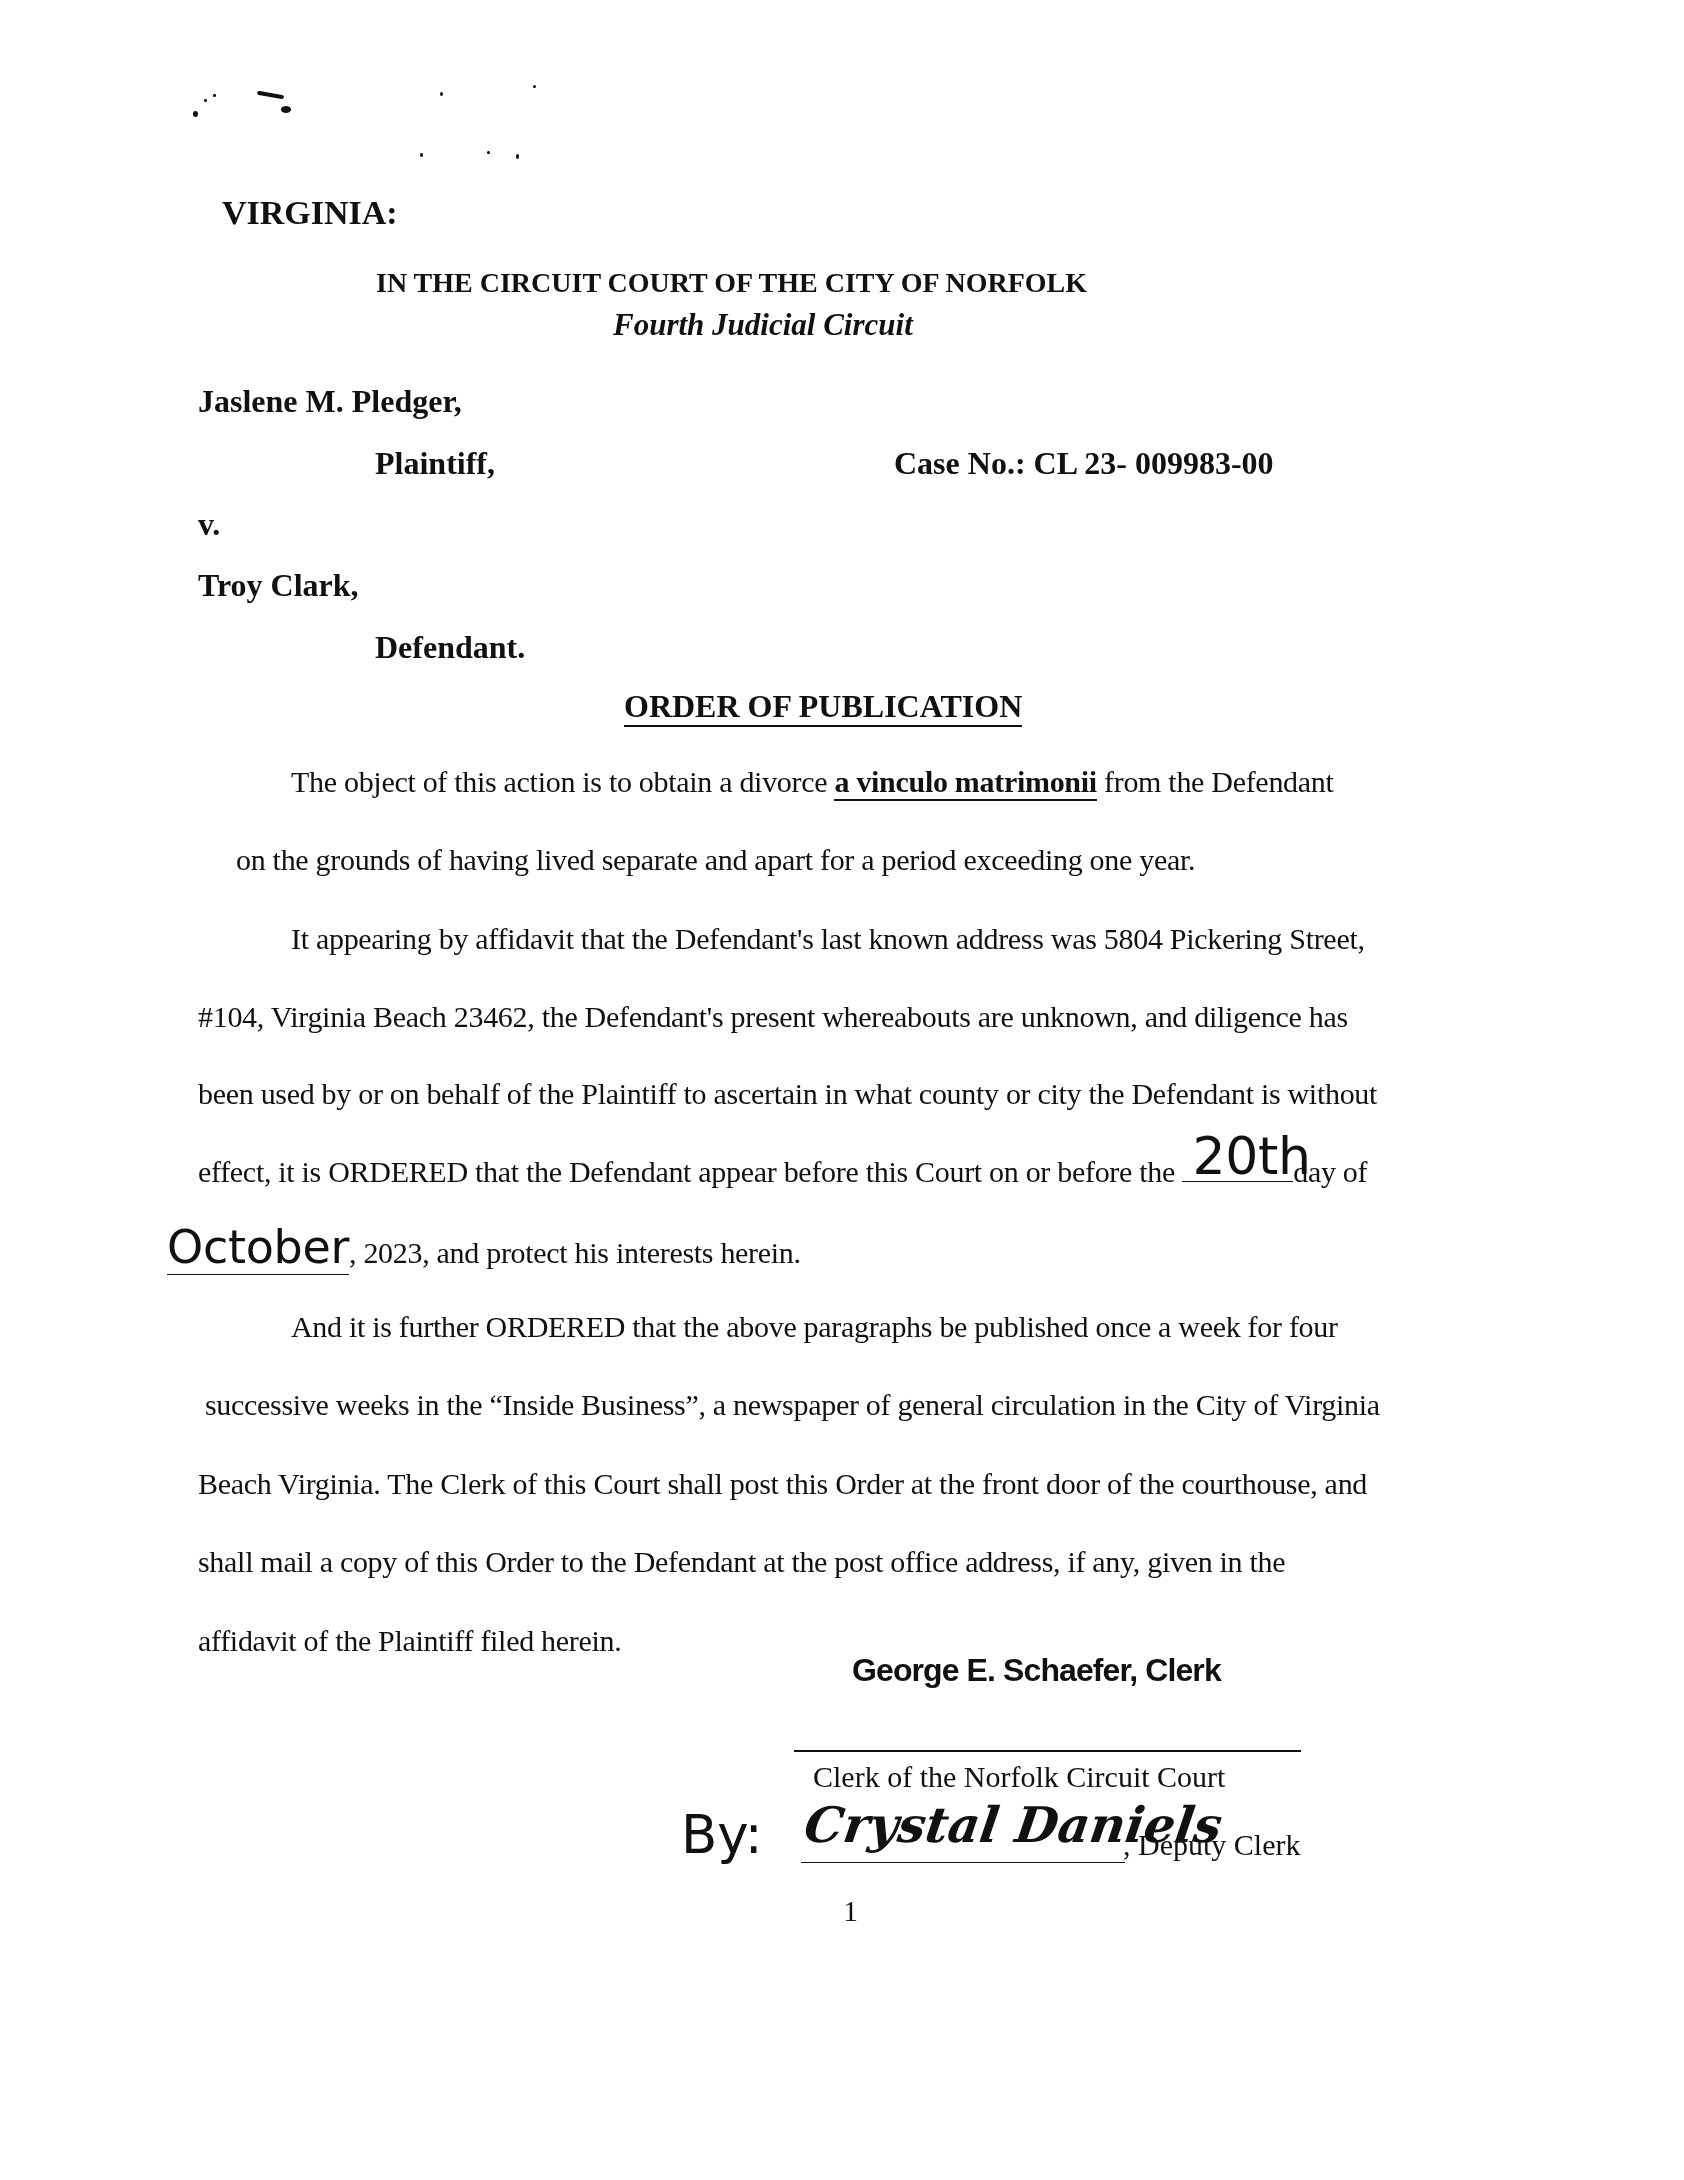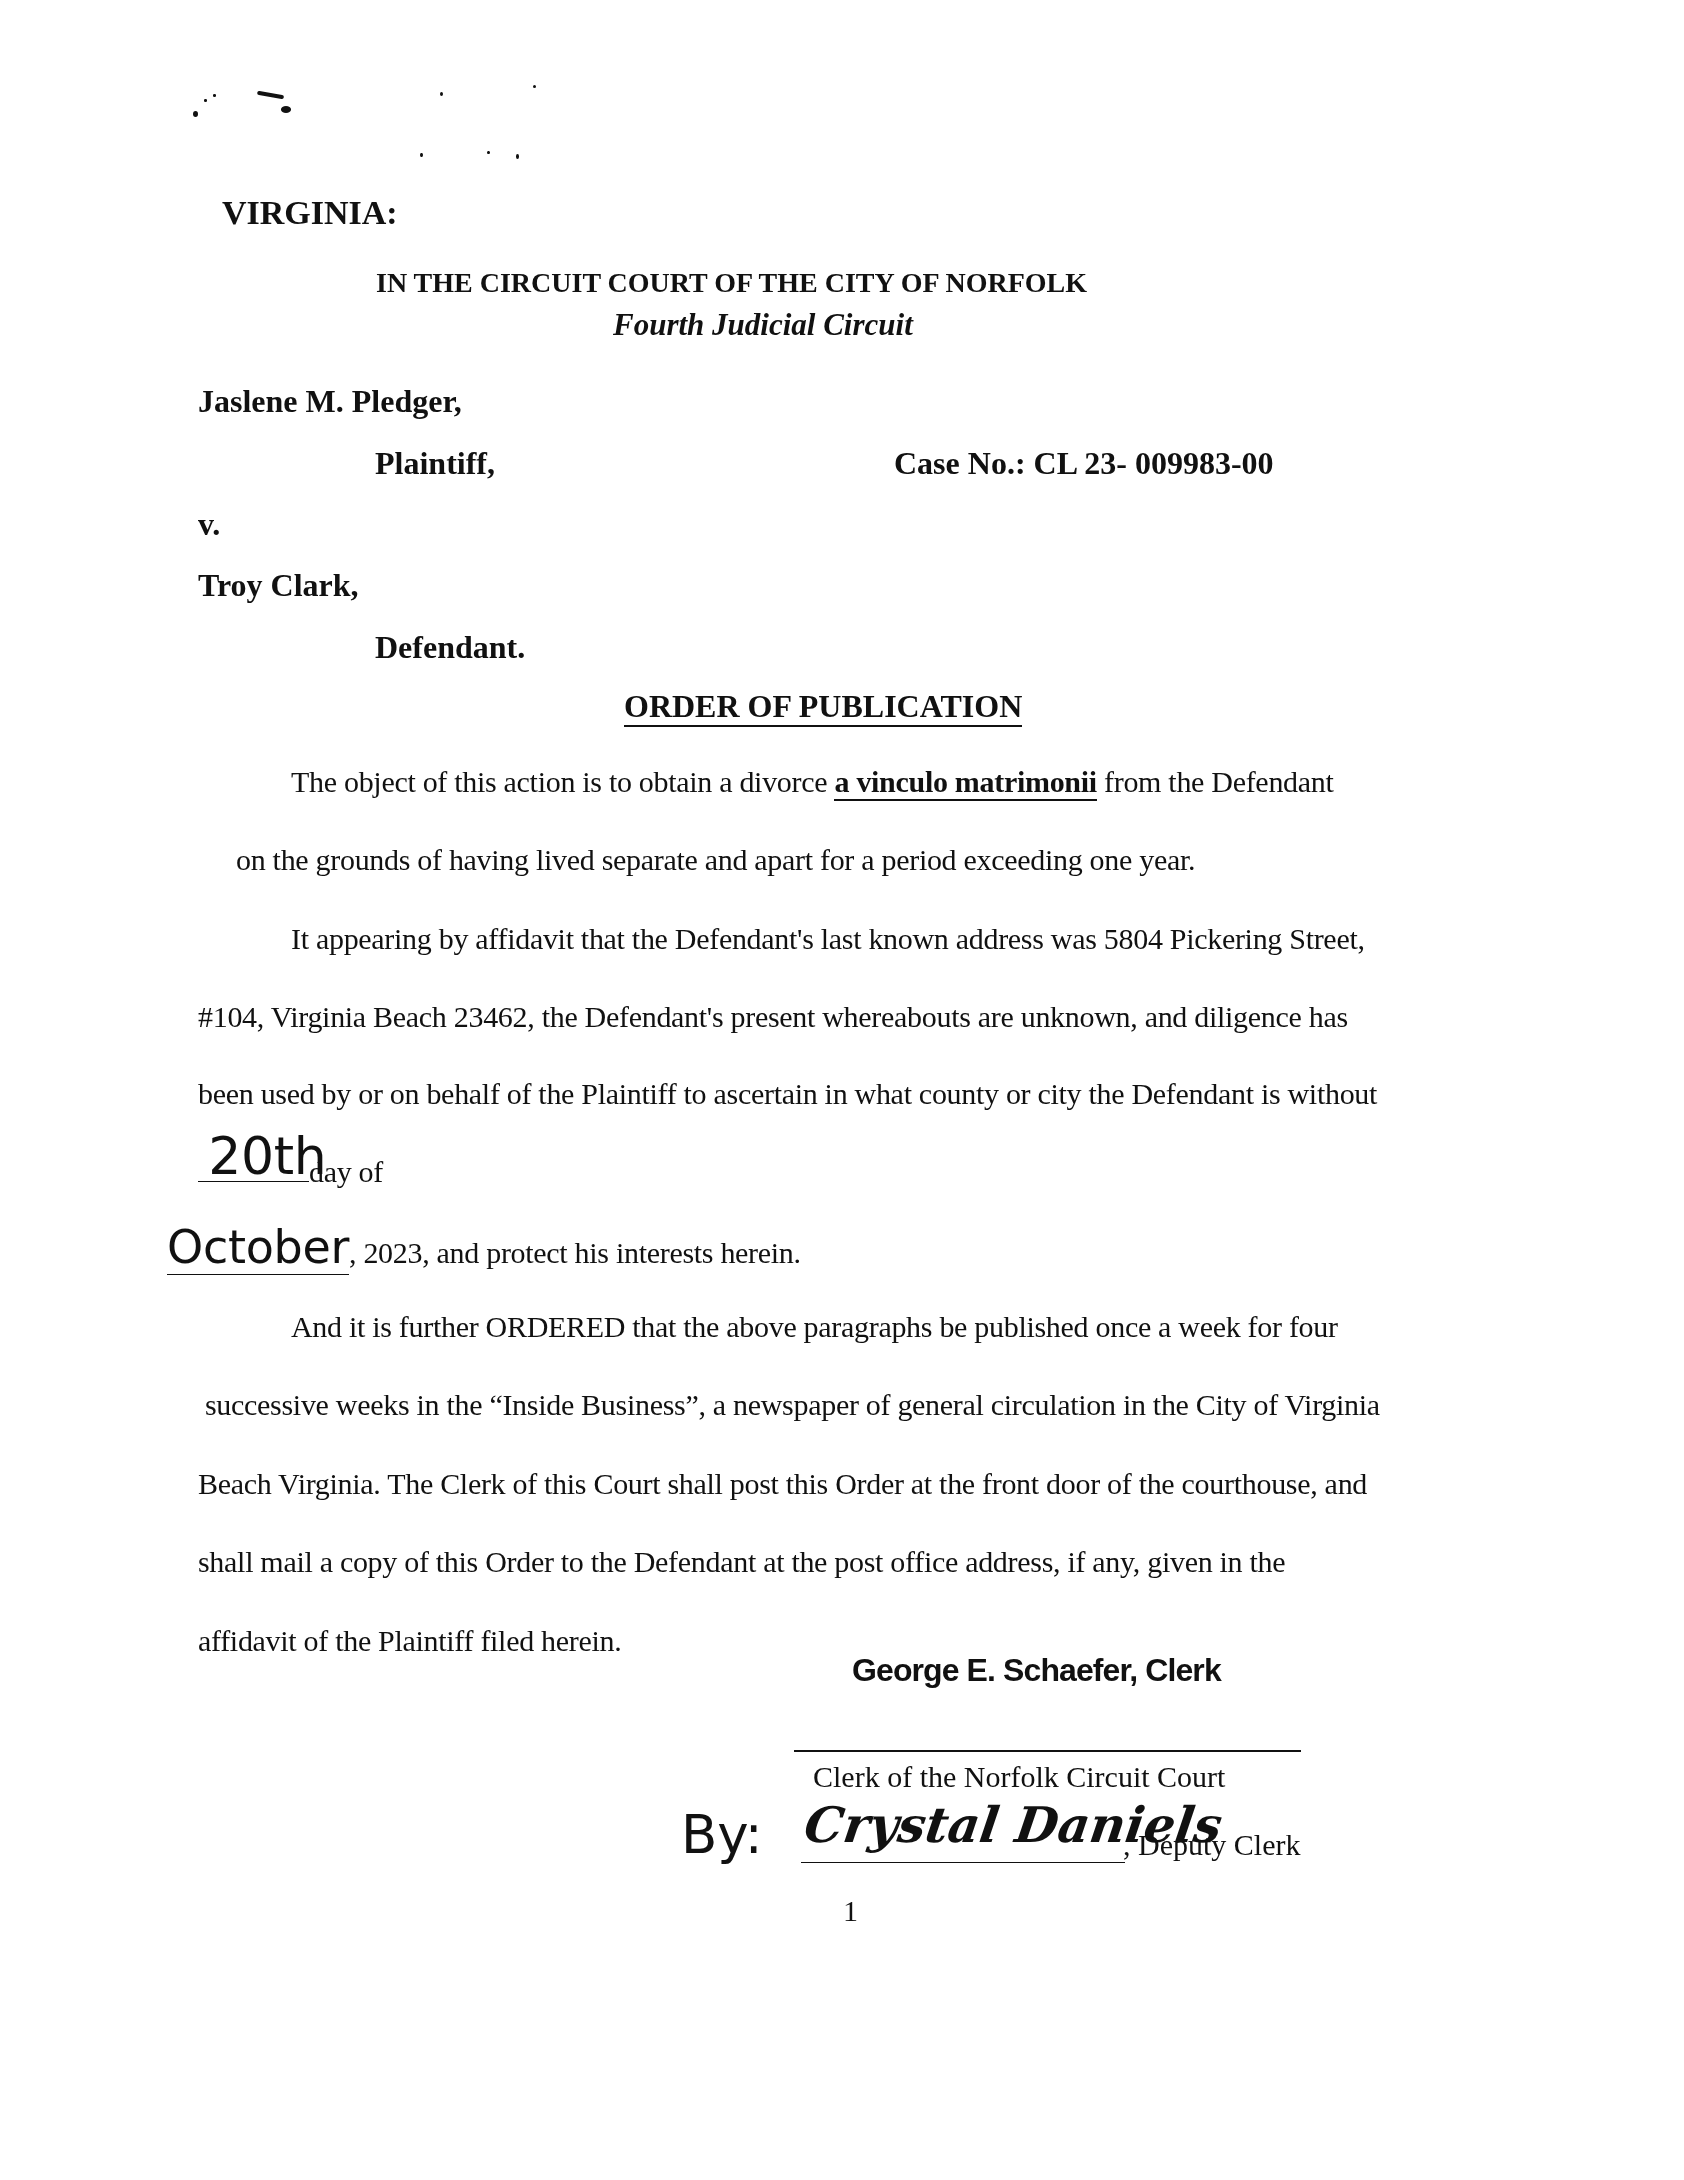--- a/index.html
+++ b/index.html
@@ -50,21 +50,21 @@
 
 <div class="abs body-line" style="left:291px;top:765px;">
   <span>The object of this action is to obtain a divorce </span><span class="uline" style="font-weight:bold;border-bottom-width:2.6px;">a vinculo matrimonii</span><span> from the Defendant</span>
 </div>
 <div class="abs body-line" style="left:214px;top:843px;margin-left:22px;">on the grounds of having lived separate and apart for a period exceeding one year.</div>
 
 <div class="abs body-line" style="left:291px;top:922px;">It appearing by affidavit that the Defendant's last known address was 5804 Pickering Street,</div>
 <div class="abs body-line" style="left:198px;top:1000px;">#104, Virginia Beach 23462, the Defendant's present whereabouts are unknown, and diligence has</div>
 <div class="abs body-line" style="left:198px;top:1077px;">been used by or on behalf of the Plaintiff to ascertain in what county or city the Defendant is without</div>
 <div class="abs body-line" style="left:198px;top:1155px;">
-  <span class="blank"><span class="abs hand" style="left:10.2px;top:-29px;font-size:52px;font-style:normal;font-weight:normal;">20th</span></span><span>day of</span>
+  <span>effect, it is ORDERED that the Defendant appear before this Court on or before the </span><span class="blank"><span class="abs hand" style="left:10.2px;top:-29px;font-size:52px;font-style:normal;font-weight:normal;">20th</span></span><span>day of</span>
 </div>
 <div class="abs body-line" style="left:167px;top:1220px;">
   <span class="hand" style="font-size:46px;font-style:normal;font-weight:normal;border-bottom:1.7px solid #111;">October</span><span>, 2023, and protect his interests herein.</span>
 </div>
 
 <div class="abs body-line" style="left:291px;top:1310px;">And it is further ORDERED that the above paragraphs be published once a week for four</div>
 <div class="abs body-line" style="left:198px;top:1388px;margin-left:7px;">successive weeks in the “Inside Business”, a newspaper of general circulation in the City of Virginia</div>
 <div class="abs body-line" style="left:198px;top:1467px;">Beach Virginia. The Clerk of this Court shall post this Order at the front door of the courthouse, and</div>
 <div class="abs body-line" style="left:198px;top:1545px;">shall mail a copy of this Order to the Defendant at the post office address, if any, given in the</div>
 <div class="abs body-line" style="left:198px;top:1624px;">affidavit of the Plaintiff filed herein.</div>

